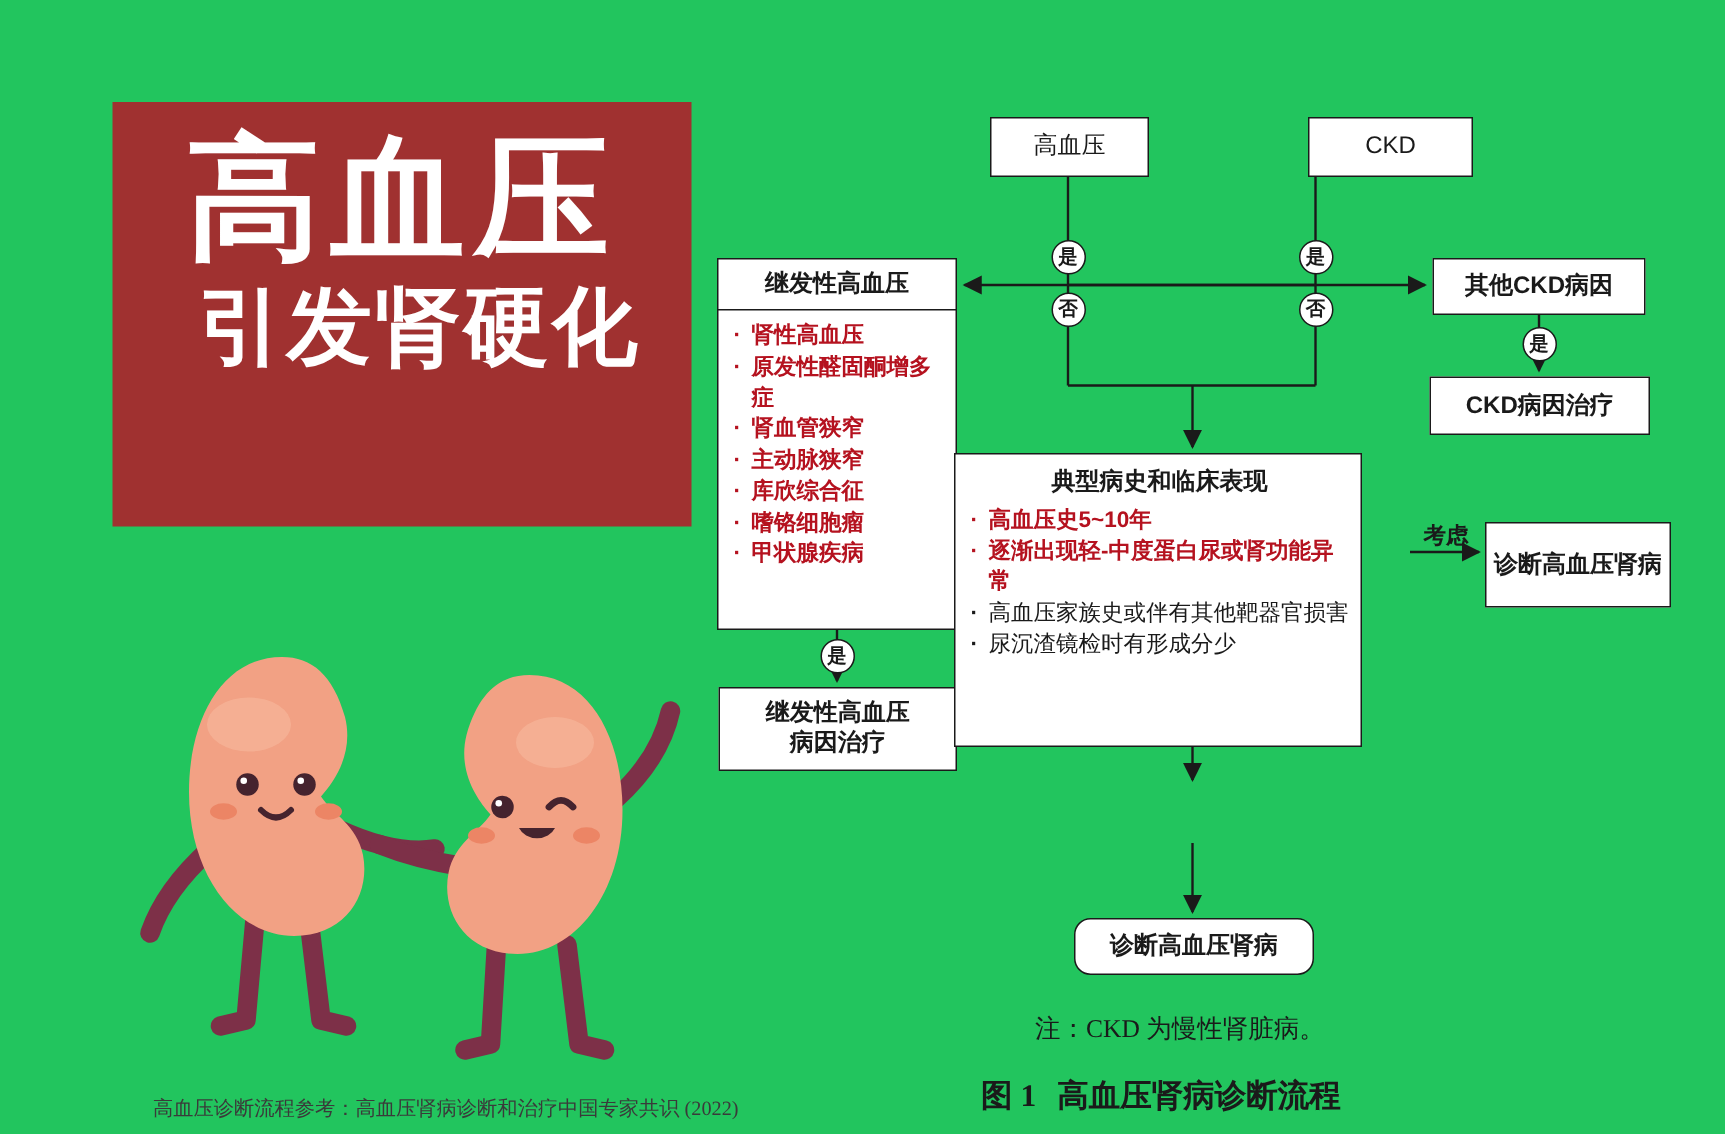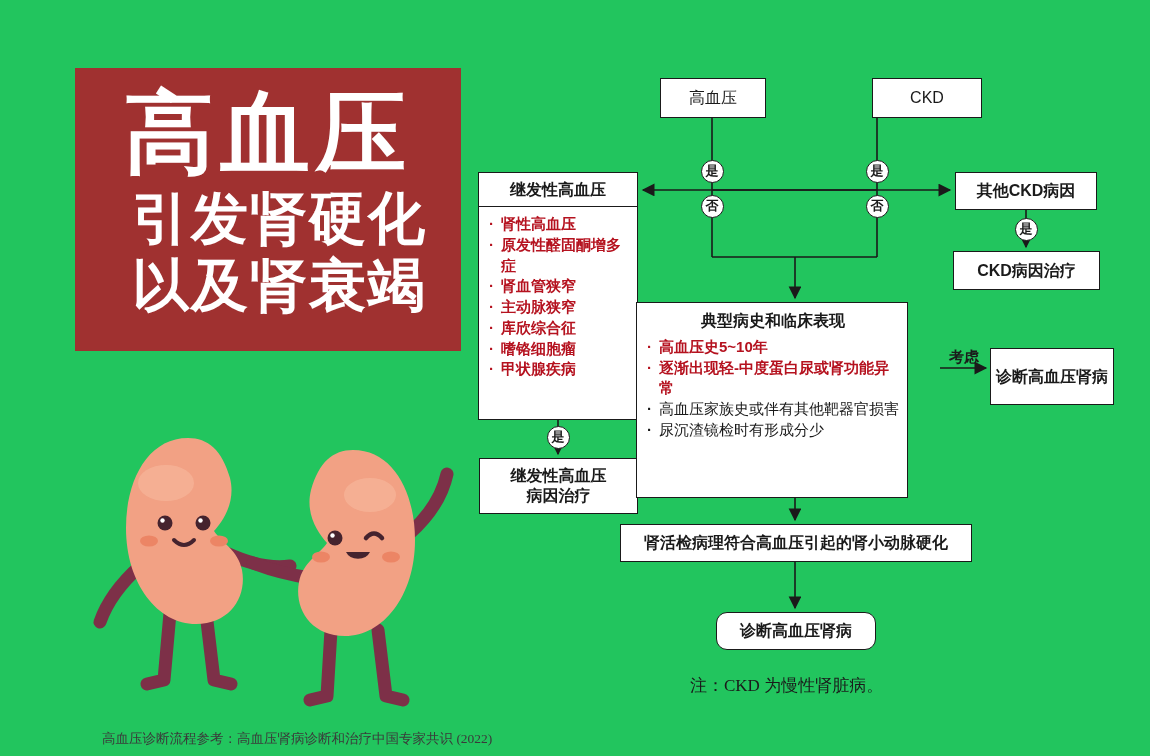--- a/index.html
+++ b/index.html
@@ -45,21 +45,20 @@
   .kidneys{position:absolute;left:48px;top:388px;}
 </style>
 </head>
 <body>
 
 <div id="page">
 
   <div class="banner">
     <div class="l1">高血压</div>
     <div class="l2">引发肾硬化</div>
-    <div class="l3">以及肾衰竭</div>
   </div>
 
   <svg class="kidneys" viewBox="0 0 420 330" width="420" height="330">
     <g stroke="#7D3048" stroke-width="13" stroke-linecap="round" stroke-linejoin="round" fill="none">
 
       <path d="M122,225 L116,292 L99,296"></path>
       <path d="M158,225 L166,292 L183,296"></path>
 
       <path d="M92,178 Q62,205 52,234"></path>
       <path d="M178,165 Q215,182 242,178"></path>
@@ -188,20 +187,22 @@
         <span>尿沉渣镜检时有形成分少</span>
       </div>
   </div>
 
   <div class="small-label" style="left:943px;top:348px;width:42px;text-align:center;">考虑</div>
   <div class="box" style="left:990px;top:348px;width:124px;height:57px;flex-direction:row;">
     <div>诊断</div>
     <div>高血压肾病</div>
   </div>
 
-  <div class="box" style="left:620px;top:524px;width:352px;height:38px;">肾活检病理符合高血压引起的肾小动脉硬化</div>
   <div class="box" style="left:716px;top:612px;width:160px;height:38px;border-radius:11px;">诊断高血压肾病</div>
 
   <div class="note-text">注：CKD 为慢性肾脏病。</div>
+  <div class="caption">
+    <span class="fig">图 1</span><span>高血压肾病诊断流程</span>
+  </div>
 
   <div class="reference">高血压诊断流程参考：高血压肾病诊断和治疗中国专家共识 (2022)</div>
 
 </div>
 
 </body></html>

